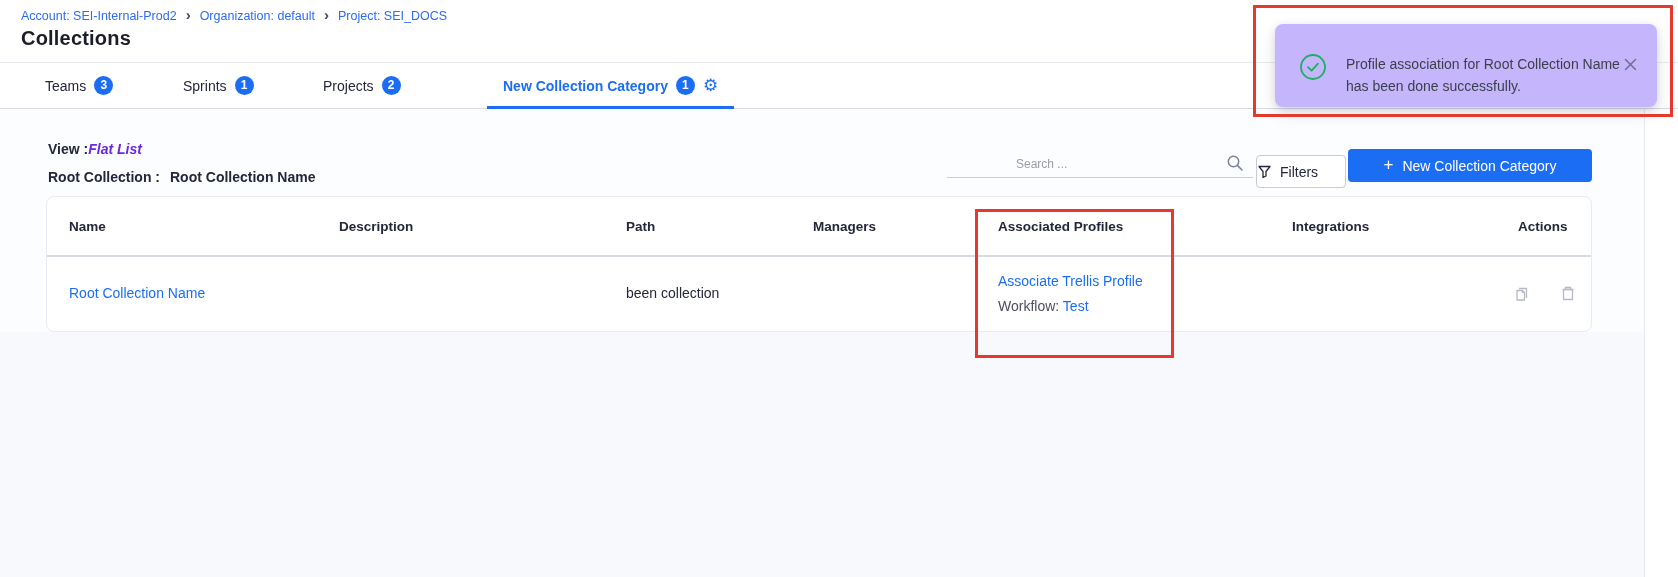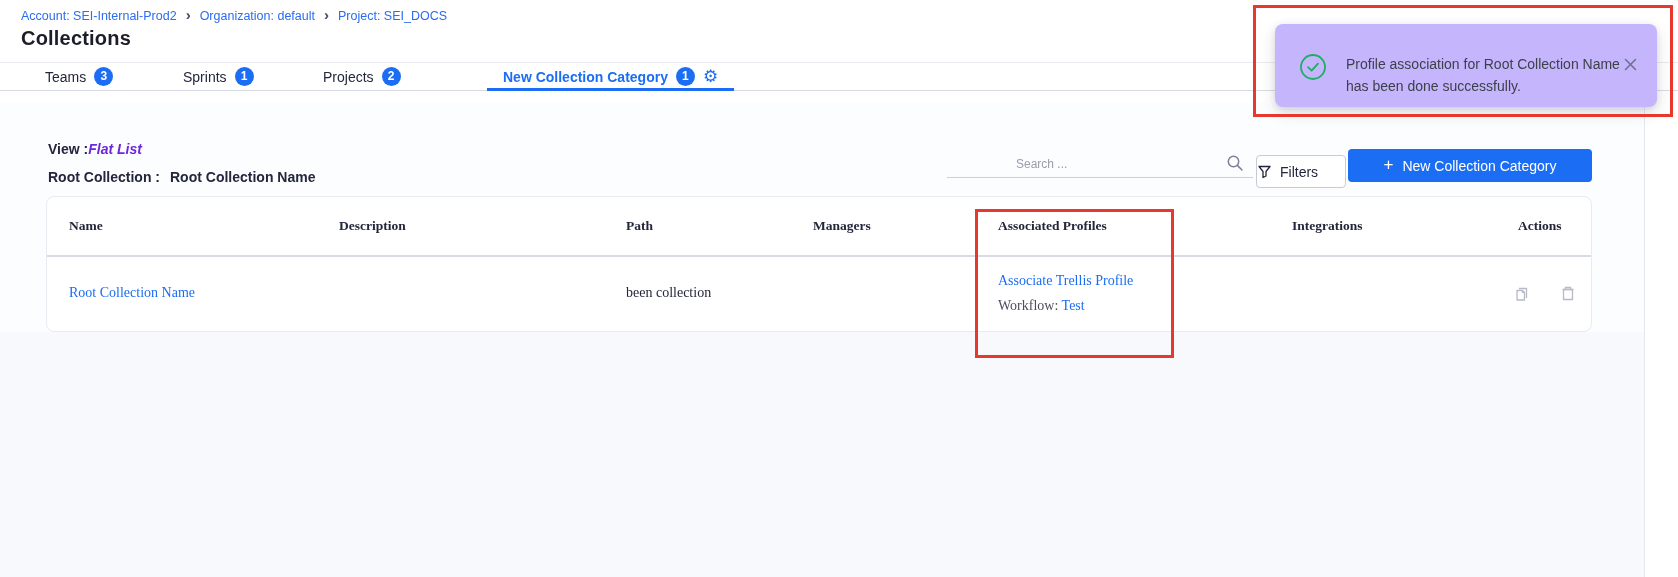--- a/index.html
+++ b/index.html
@@ -9,21 +9,21 @@
     font-family:"Liberation Sans","DejaVu Sans",sans-serif;
     background:#ffffff; color:#24263a;
   }
   
   .breadcrumb { position:absolute; left:21px; top:8px; display:flex; align-items:center; gap:9px; font-size:12.5px; }
   .breadcrumb a { color:#2b6cf0; text-decoration:none; cursor:pointer; }
   .crumb-sep { color:#3f4c6b; font-size:15px; font-weight:700; line-height:1; transform:translateY(-1px); }
   .page-title { position:absolute; left:21px; top:27px; font-size:20px; font-weight:700; color:#1c1d29; letter-spacing:.2px; }
 
   
-  .tabbar { position:absolute; left:0; top:62px; width:1678px; height:29px; background:#fff;
+  .tabbar { position:absolute; left:0; top:62px; width:1678px; height:47px; background:#fff;
             border-top:1px solid #e9eaef; border-bottom:1px solid #d8dae4; z-index:2; }
   .tab { position:absolute; top:0; height:100%; display:flex; align-items:center; gap:8px;
          font-size:14px; color:#23263c; cursor:pointer; }
   .tab-badge { display:inline-block; min-width:19px; height:19px; border-radius:10px; background:#1b6ef3;
                color:#fff; font-size:12px; font-weight:600; line-height:19px; text-align:center; padding:0 3px; }
   .tab.active { color:#1b6ef3; font-weight:600; padding:0 16px; }
   .tab.active .underline { position:absolute; left:0; right:0; bottom:-1px; height:3px; background:#1b6ef3; }
   .gear { font-family:"DejaVu Sans",sans-serif; font-size:17px; color:#1b6ef3; line-height:1; cursor:pointer; }
 
   
@@ -46,21 +46,21 @@
                  border:1px solid #c8cad6; border-radius:4px; display:flex; align-items:center; justify-content:flex-start;
                  gap:8px; font-size:14px; color:#23263c; cursor:pointer; }
   .btn-new { position:absolute; left:1348px; top:149px; width:244px; height:33px; background:#1b6ef3; border:0;
              border-radius:4px; display:flex; align-items:center; justify-content:center; gap:9px;
              font-size:14px; color:#ffffff; cursor:pointer; }
   .btn-new .plus { font-size:17px; font-weight:400; line-height:1; transform:translateY(-1px); }
 
   
   .table-card { position:absolute; left:46px; top:196px; width:1546px; height:136px; background:#fff;
                 border:1px solid #e9eaf2; border-radius:8px; }
-  .t-grid { display:grid; grid-template-columns:270px 287px 187px 185px 294px 226px auto; padding-left:22px;font-family:Liberation Serif, serif; }
+  .t-grid { display:grid; grid-template-columns:270px 287px 187px 185px 294px 226px auto; padding-left:22px; }
   .t-head { height:60px; align-items:center; border-bottom:2px solid #d9dbe4; }
   .t-head .th { font-size:13.5px; font-weight:700; color:#24263a; align-self:center; }
   .t-row { height:72px; align-items:center; }
   .td { font-size:14px; color:#24263a; }
   .link { color:#1b6ef3; cursor:pointer; }
   .assoc-cell { display:flex; flex-direction:column; gap:9px; }
   .workflow-line { color:#4c4e5f; }
   .actions-cell { display:flex; align-items:center; gap:28px; margin-left:-5px; }
   .icon-btn { cursor:pointer; display:inline-flex; }
 

